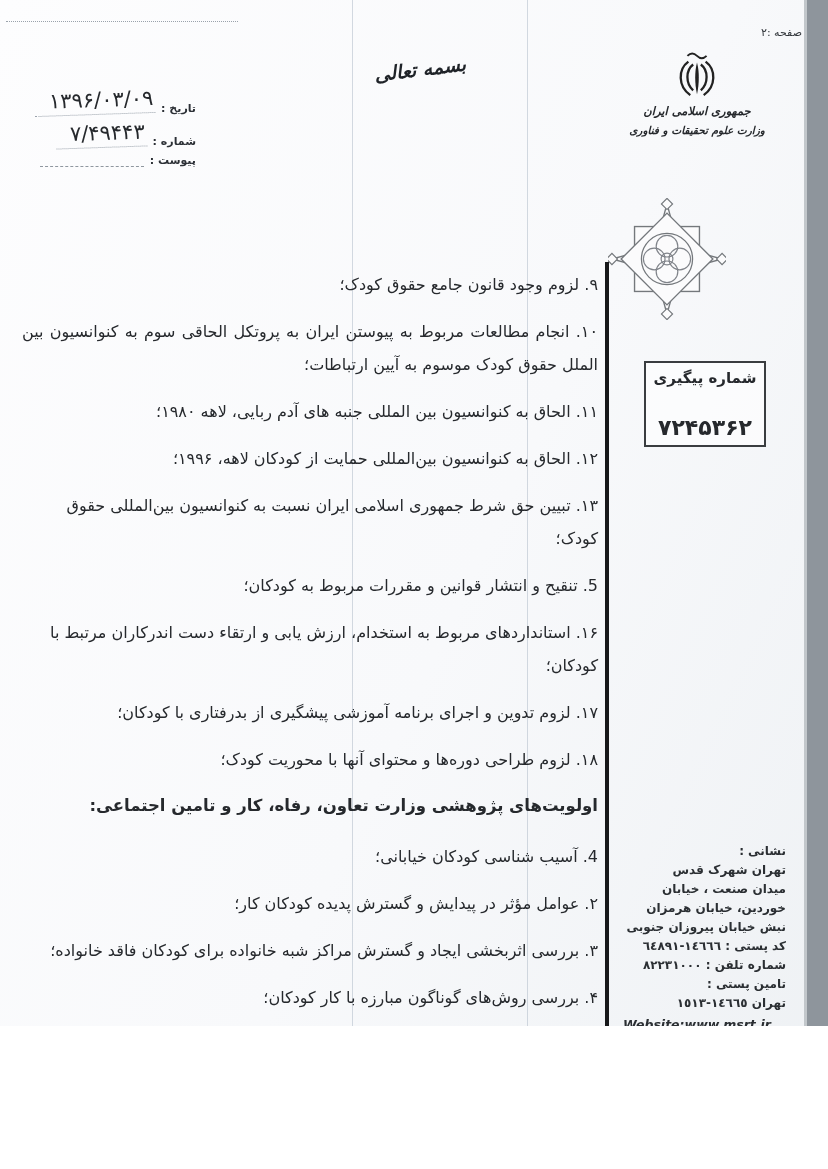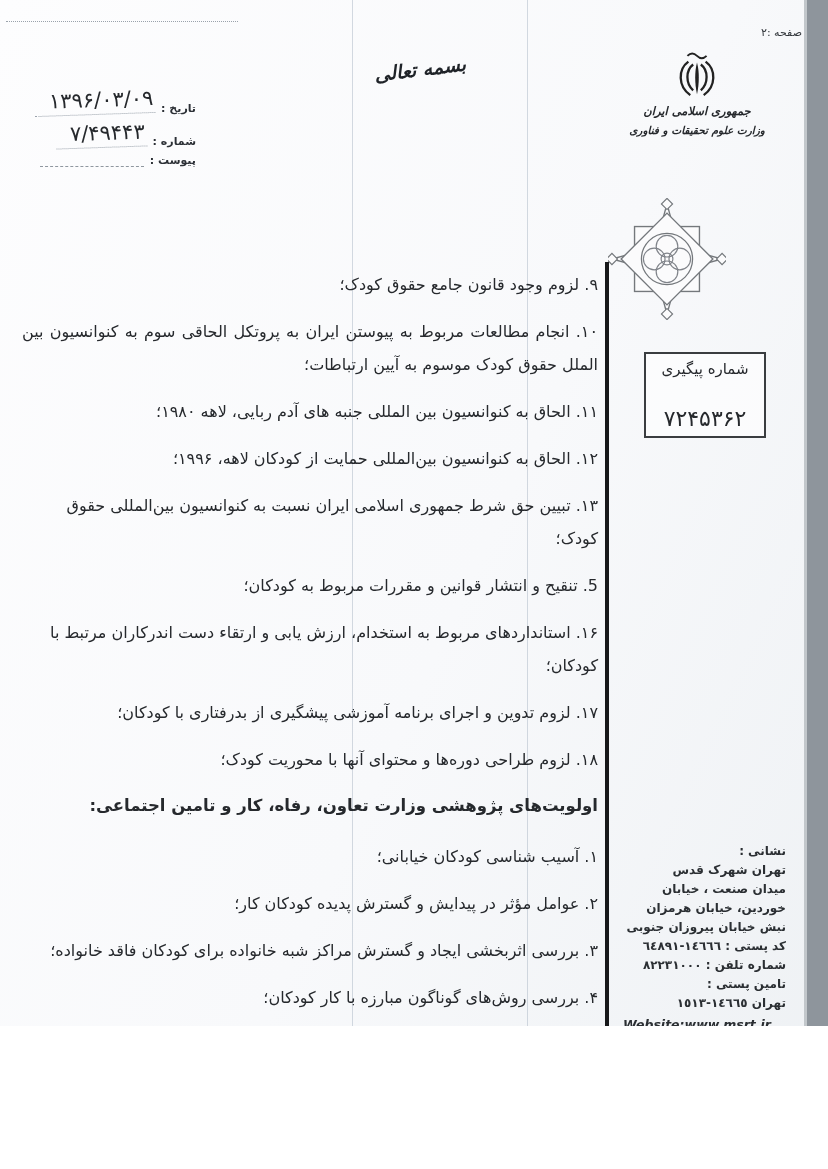--- a/index.html
+++ b/index.html
@@ -27,23 +27,23 @@
              font-size:19px;font-style:italic;font-weight:600;transform:rotate(-7deg);color:#1f2328;}
 
   .letterhead{position:absolute;left:616px;top:50px;width:162px;text-align:center;direction:rtl;}
   .letterhead svg{display:block;margin:0 auto 4px;}
   .lh-country{font-size:11.5px;font-style:italic;font-weight:600;margin-bottom:6px;}
   .lh-ministry{font-size:10.5px;font-style:italic;font-weight:600;}
 
   .ornament{position:absolute;left:608px;top:198px;}
   .vrule{position:absolute;left:605px;top:262px;width:4px;height:808px;background:#17181a;}
 
-  .tracking{position:absolute;left:644px;top:352px;width:118px;height:82px;border:2px solid #3a3d40;
+  .tracking{position:absolute;left:644px;top:361px;width:118px;height:82px;border:2px solid #3a3d40;
             display:flex;flex-direction:column;align-items:center;justify-content:center;
-            direction:rtl;background:rgba(255,255,255,.6);}
+            direction:rtl;background:rgba(255,255,255,.6);font-weight:bold;}
   .tracking .t-label{font-size:15px;margin-bottom:8px;}
   .tracking .t-num{font-size:22px;letter-spacing:2px;margin-top:20px;}
 
   .body-col{position:absolute;left:22px;top:268px;width:576px;direction:rtl;text-align:right;}
   .body-col p{font-size:16px;line-height:33px;margin:0 0 14px;}
   .body-col p.justify{text-align:justify;}
   .body-col h2{font-size:16.5px;font-weight:bold;margin:4px 0 18px;line-height:32px;}
 
   .address{position:absolute;left:608px;top:842px;width:184px;direction:rtl;text-align:right;
            padding-right:6px;box-sizing:border-box;font-size:12px;font-weight:bold;
@@ -134,21 +134,21 @@
     <p>۹. لزوم وجود قانون جامع حقوق کودک؛</p>
     <p class="justify">۱۰. انجام مطالعات مربوط به پیوستن ایران به پروتکل الحاقی سوم به کنوانسیون بین الملل حقوق کودک موسوم به آیین ارتباطات؛</p>
     <p>۱۱. الحاق به کنوانسیون بین المللی جنبه های آدم ربایی، لاهه ۱۹۸۰؛</p>
     <p>۱۲. الحاق به کنوانسیون بین‌المللی حمایت از کودکان لاهه، ۱۹۹۶؛</p>
     <p>۱۳. تبیین حق شرط جمهوری اسلامی ایران نسبت به کنوانسیون بین‌المللی حقوق کودک؛</p>
     <p>5. تنقیح و انتشار قوانین و مقررات مربوط به کودکان؛</p>
     <p>۱۶. استانداردهای مربوط به استخدام، ارزش یابی و ارتقاء دست اندرکاران مرتبط با کودکان؛</p>
     <p>۱۷. لزوم تدوین و اجرای برنامه آموزشی پیشگیری از بدرفتاری با کودکان؛</p>
     <p>۱۸. لزوم طراحی دوره‌ها و محتوای آنها با محوریت کودک؛</p>
     <h2>اولویت‌های پژوهشی وزارت تعاون، رفاه، کار و تامین اجتماعی:</h2>
-    <p>۱. آسیب شناسی کودکان خیابانی؛</p>
+    <p>4. آسیب شناسی کودکان خیابانی؛</p>
     <p>۲. عوامل مؤثر در پیدایش و گسترش پدیده کودکان کار؛</p>
     <p>۳. بررسی اثربخشی ایجاد و گسترش مراکز شبه خانواده برای کودکان فاقد خانواده؛</p>
     <p>۴. بررسی روش‌های گوناگون مبارزه با کار کودکان؛</p>
   </div>
 
   <div class="address">
     <div>نشانی :</div>
     <div>تهران شهرک قدس</div>
     <div>میدان صنعت ، خیابان</div>
     <div>خوردین، خیابان هرمزان</div>

